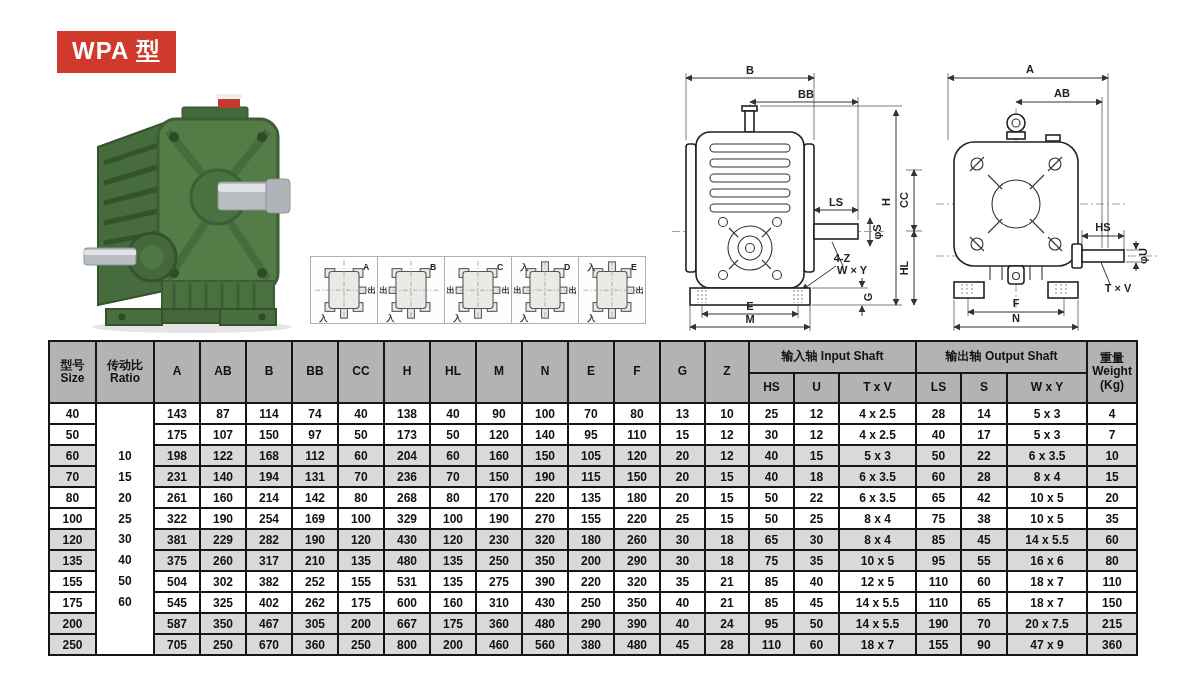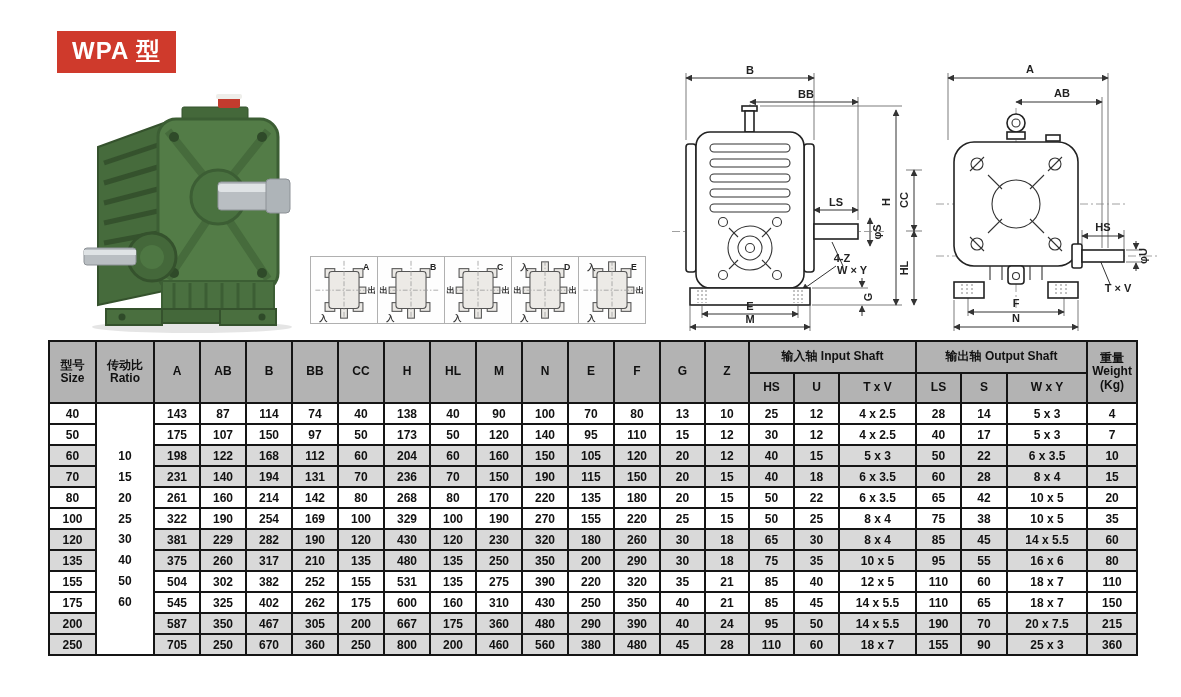--- a/index.html
+++ b/index.html
@@ -704,18 +704,18 @@
           <td>560</td>
           <td>380</td>
           <td>480</td>
           <td>45</td>
           <td>28</td>
           <td>110</td>
           <td>60</td>
           <td>18 x 7</td>
           <td>155</td>
           <td>90</td>
-          <td>25 x 3</td>
+          <td>47 x 9</td>
           <td>360</td>
         </tr>
       </tbody>
     </table>
 </div>
 
 </body></html>

